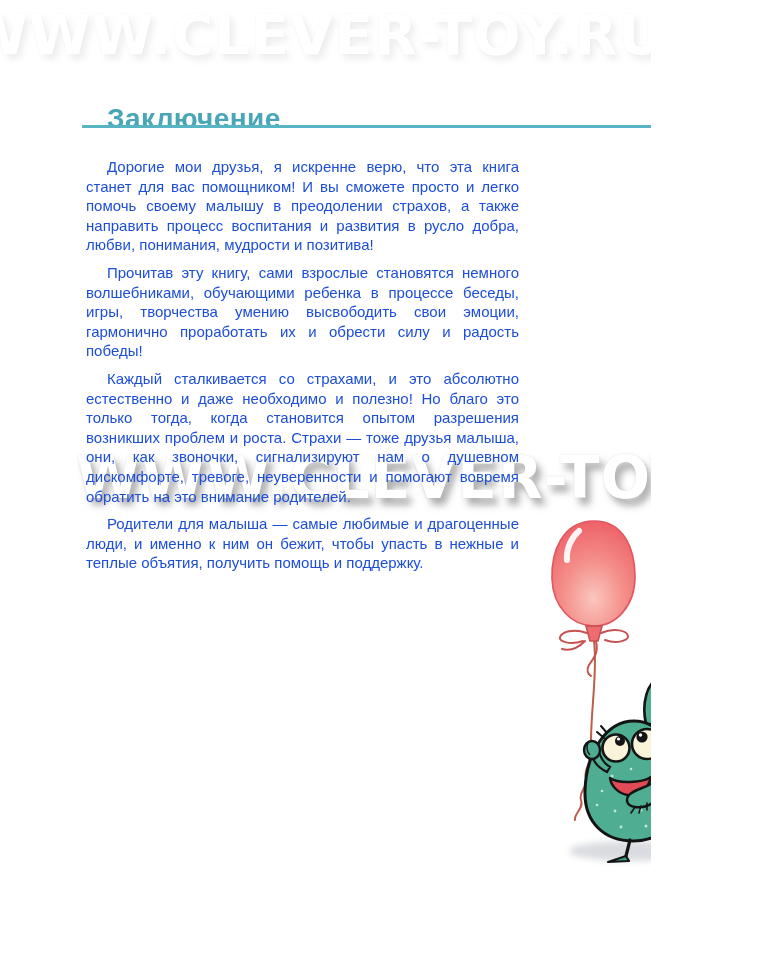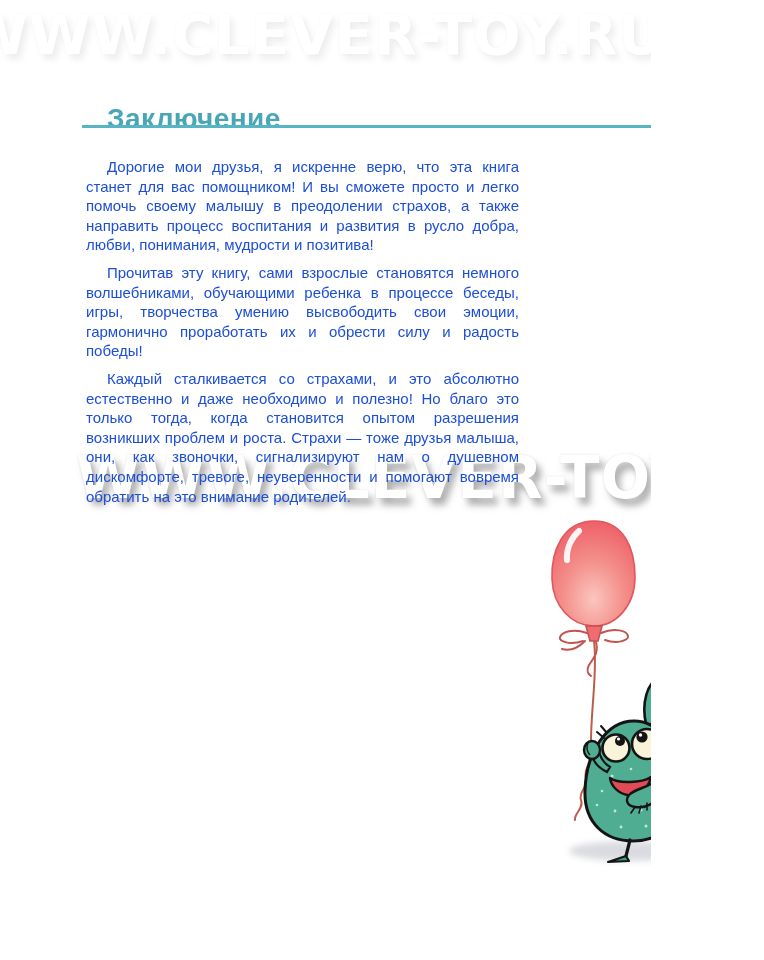--- a/index.html
+++ b/index.html
@@ -89,20 +89,21 @@
 
   <h1 class="chapter-title">Заключение</h1>
   <div class="title-rule"></div>
 
   <div class="watermark main">WWW.CLEVER-TOY.RU</div>
 
   <div class="bodytext">
     <p>Дорогие мои друзья, я искренне верю, что эта книга станет для вас помощником! И вы сможете просто и легко помочь своему малышу в преодолении страхов, а также направить процесс воспитания и развития в русло добра, любви, понимания, мудрости и позитива!</p>
     <p>Прочитав эту книгу, сами взрослые становятся немного волшебниками, обучающими ребенка в процессе беседы, игры, творчества умению высвободить свои эмоции, гармонично проработать их и обрести силу и радость победы!</p>
     <p>Каждый сталкивается со страхами, и это абсолютно естественно и даже необходимо и полезно! Но благо это только тогда, когда становится опытом разрешения возникших проблем и роста. Страхи — тоже друзья малыша, они, как звоночки, сигнализируют нам о душевном дискомфорте, тревоге, неуверенности и помогают вовремя обратить на это внимание родителей.</p>
+    <p>Родители для малыша — самые любимые и драгоценные люди, и именно к ним он бежит, чтобы упасть в нежные и теплые объятия, получить помощь и поддержку.</p>
   </div>
 
   <svg class="illustration" viewBox="530 500 234 370" xmlns="http://www.w3.org/2000/svg">
     <defs>
       <radialGradient id="balloonGrad" cx="0.5" cy="0.74" r="0.8">
         <stop offset="0" stop-color="#fbc6bf"></stop>
         <stop offset="0.45" stop-color="#f4908b"></stop>
         <stop offset="1" stop-color="#ec5a62"></stop>
       </radialGradient>
       <filter id="soft" x="-40%" y="-40%" width="180%" height="180%">

